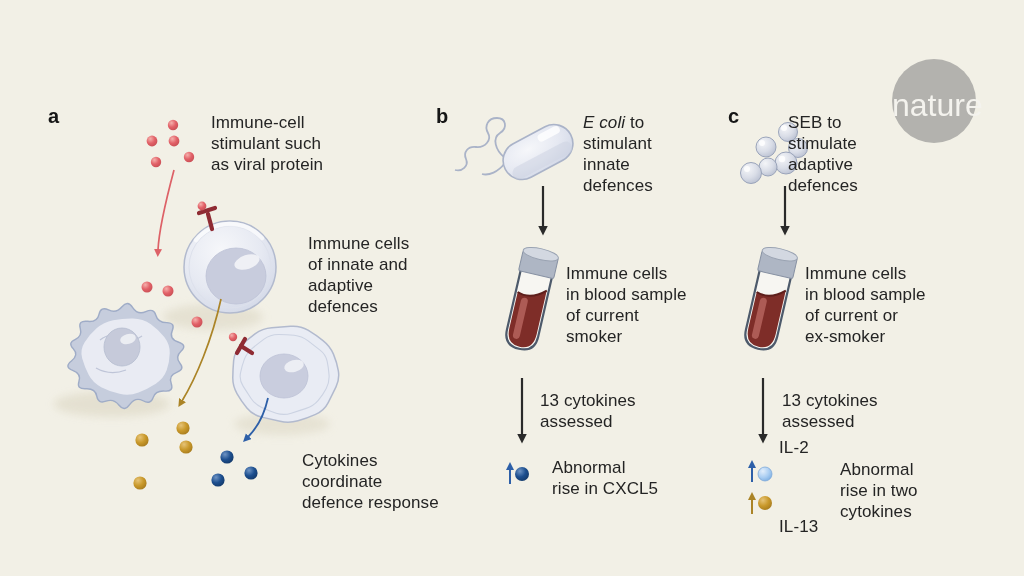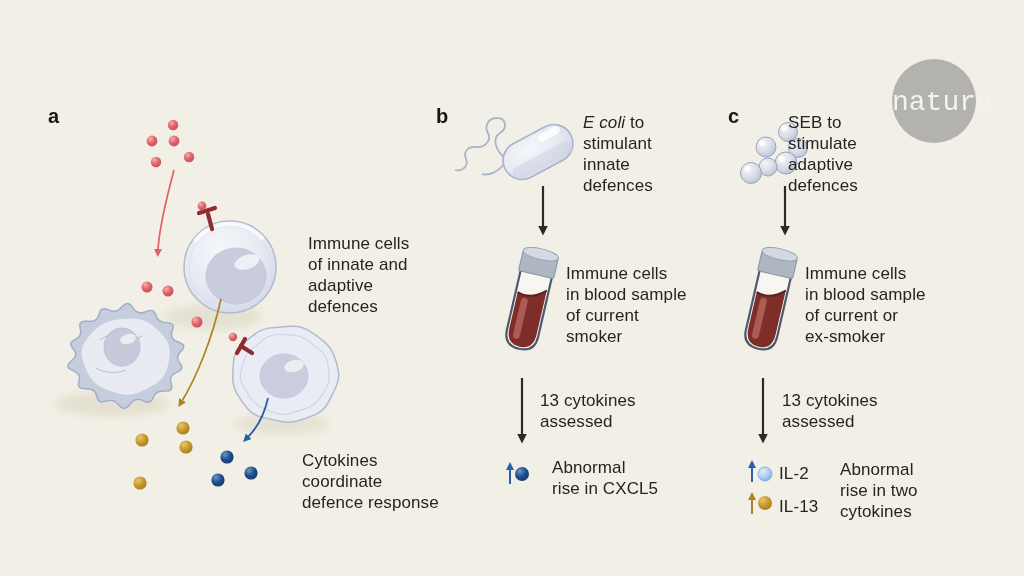--- a/index.html
+++ b/index.html
@@ -9,21 +9,21 @@
     --logogrey:#b3b2ae;
   }
   html,body{margin:0;padding:0}
   .stage{position:relative;width:1024px;height:576px;background:var(--bg);
          overflow:hidden;font-family:"Liberation Sans",sans-serif}
   .art{position:absolute;left:0;top:0}
   .cap{position:absolute;font-size:17px;line-height:21px;color:var(--text);
        white-space:pre-line;letter-spacing:.1px}
   .plabel{position:absolute;font-size:20px;font-weight:700;color:#161616}
   .logo-text{position:absolute;left:892px;top:87px;width:85px;text-align:center;
-       font-family:Liberation Mono, monospace;font-size:28px;color:#f4f3ee}
+       font-family:Liberation Sans, sans-serif;font-size:32px;color:#f4f3ee}
   .ital{font-style:italic}
 </style>
 </head>
 <body>
 
 <div class="stage">
 
 <svg class="art" width="1024" height="576" viewBox="0 0 1024 576">
   <defs>
     <radialGradient id="gradRed" cx="35%" cy="30%" r="75%">
@@ -211,20 +211,23 @@
     <circle cx="765" cy="503" r="7" fill="url(#gradGold)"></circle>
 
     <circle cx="934" cy="101" r="42" fill="var(--logogrey)"></circle>
   </g>
 </svg>
 
 <div class="plabel" style="left:48px;top:105px">a</div>
 <div class="plabel" style="left:436px;top:105px">b</div>
 <div class="plabel" style="left:728px;top:105px">c</div>
 
+<div class="cap" style="left:211px;top:112px">Immune-cell
+stimulant such
+as viral protein</div>
 <div class="cap" style="left:308px;top:233px">Immune cells
 of innate and
 adaptive
 defences</div>
 <div class="cap" style="left:302px;top:450px">Cytokines
 coordinate
 defence response</div>
 
 <div class="cap" style="left:583px;top:112px"><span class="ital">E coli</span><span> to
 stimulant
@@ -242,21 +245,21 @@
 <div class="cap" style="left:788px;top:112px">SEB to
 stimulate
 adaptive
 defences</div>
 <div class="cap" style="left:805px;top:263px">Immune cells
 in blood sample
 of current or
 ex-smoker</div>
 <div class="cap" style="left:782px;top:390px">13 cytokines
 assessed</div>
-<div class="cap" style="left:779px;top:463px">IL-2</div>
-<div class="cap" style="left:779px;top:496px">IL-13</div>
+<div class="cap" style="left:779px;top:437px">IL-2</div>
+<div class="cap" style="left:779px;top:516px">IL-13</div>
 <div class="cap" style="left:840px;top:459px">Abnormal
 rise in two
 cytokines</div>
 
 <div class="logo-text">nature</div>
 
 </div>
 
 </body></html>

